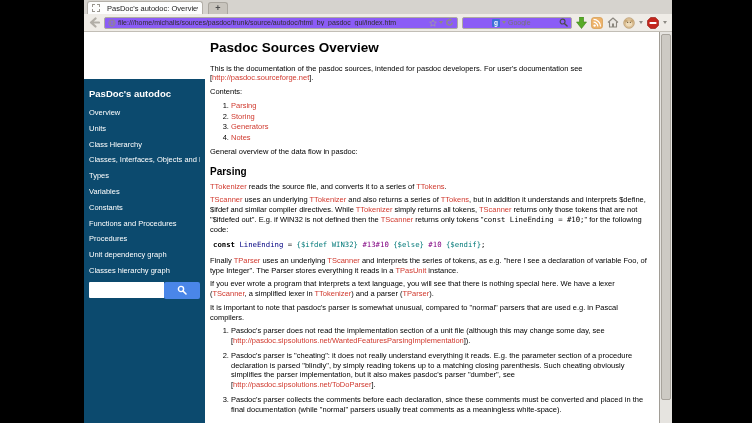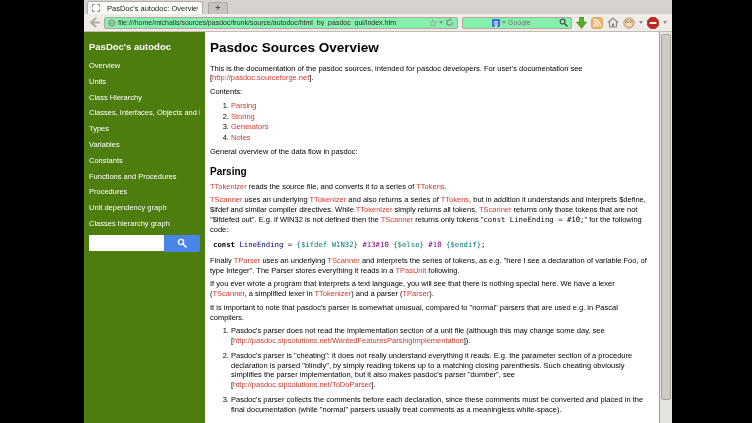--- a/index.html
+++ b/index.html
@@ -13,34 +13,34 @@
     display:flex;align-items:center;gap:7px;padding:0 4px;box-sizing:border-box;}
   .tab-favicon{width:6px;height:6px;border:1px dashed #9a968f;flex:0 0 auto;}
   .tab-title{font-size:7.5px;color:#1a1a1a;white-space:nowrap;overflow:hidden;}
   .newtab{position:absolute;left:124px;top:2px;width:20px;height:12px;background:#c8c4bd;
     border:1px solid #aaa69f;border-bottom:none;border-radius:3px 3px 0 0;
     font-size:9px;font-weight:bold;color:#4c4c4c;text-align:center;line-height:11px;box-sizing:border-box;}
   
   .toolbar{height:17px;flex:0 0 17px;background:#efece7;border-bottom:1px solid #c2beb6;
     display:flex;align-items:center;padding:0 5px;gap:4px;box-sizing:content-box;}
   .icon-btn{display:flex;align-items:center;justify-content:center;flex:0 0 auto;}
-  .field{background:#86efac;border:1px solid #aeaaa3;border-radius:2px;height:12px;
+  .field{background:#8b5cf6;border:1px solid #aeaaa3;border-radius:2px;height:12px;
     display:flex;align-items:center;padding:0 3px;gap:2px;box-sizing:border-box;}
   .urlbar{flex:1;}
   .searchbar{width:110px;padding-left:29px;}
   .field input{border:none;outline:none;flex:1;font-size:7px;color:#2e2e2e;padding:0;min-width:0;
     font-family:"Liberation Sans","DejaVu Sans",sans-serif;background:transparent;}
   .chev{width:0;height:0;border-left:2.5px solid transparent;border-right:2.5px solid transparent;
     border-top:3px solid #8d8a84;flex:0 0 auto;}
   .gfav{width:8px;height:8px;background:#3b6fd8;border-radius:1px;color:#fff;font-size:6.5px;
     font-weight:bold;text-align:center;line-height:8px;flex:0 0 auto;}
   .tool-icons{display:flex;align-items:center;gap:4px;flex:0 0 auto;}
   
   .content{flex:1;display:flex;min-height:0;}
-  .sidebar{width:121px;flex:0 0 121px;background:#4d7c0f;color:#fff;padding:7px 5px 0 5px;box-sizing:border-box;}
+  .sidebar{width:121px;flex:0 0 121px;background:#0c4a6e;color:#fff;padding:7px 5px 0 5px;box-sizing:border-box;margin-top:47px;}
   .side-title{font-size:9.5px;font-weight:bold;margin:2px 0 9px 0;}
   .side-item{font-size:7.5px;margin-bottom:6.8px;cursor:pointer;white-space:nowrap;overflow:hidden;}
   .side-search{display:flex;align-items:center;margin-top:3px;}
   .side-search input{flex:1;height:14px;border:none;outline:none;font-size:8px;min-width:0;
     background:#fff;border-radius:1px 0 0 1px;}
   .side-search-btn{width:36px;height:17px;background:#4a86e8;border-radius:2px;flex:0 0 36px;
     display:flex;align-items:center;justify-content:center;cursor:pointer;}
   .main{flex:1;background:#fff;padding:2px 8px 0 5px;overflow:hidden;min-width:0;
     font-size:7.5px;line-height:1.3;color:#000;}
   .main h1{font-size:13.5px;margin:5px 0 7px 0;font-weight:bold;}
@@ -208,21 +208,21 @@
             <li><span class="seg-link">Parsing</span></li>
             <li><span class="seg-link">Storing</span></li>
             <li><span class="seg-link">Generators</span></li>
             <li><span class="seg-link">Notes</span></li>
           </ol>
           <p><span>General overview of the data flow in pasdoc:</span></p>
           <h2>Parsing</h2>
           <p><span class="seg-link">TTokenizer</span><span> reads the source file, and converts it to a series of </span><span class="seg-link">TTokens</span><span>.</span></p>
           <p><span class="seg-link">TScanner</span><span> uses an underlying </span><span class="seg-link">TTokenizer</span><span> and also returns a series of </span><span class="seg-link">TTokens</span><span>, but in addition it understands and interprets $define, $ifdef and similar compiler directives. While </span><span class="seg-link">TTokenizer</span><span> simply returns all tokens, </span><span class="seg-link">TScanner</span><span> returns only those tokens that are not "$ifdefed out". E.g. if WIN32 is not defined then the </span><span class="seg-link">TScanner</span><span> returns only tokens "</span><span class="seg-mono">const LineEnding = #10;</span><span>" for the following code:</span></p>
           <pre><span class="seg-kw">const</span><span> </span><span class="seg-ident">LineEnding</span><span> = </span><span class="seg-dir">{$ifdef WIN32}</span><span> </span><span class="seg-num">#13#10</span><span> </span><span class="seg-dir">{$else}</span><span> </span><span class="seg-num">#10</span><span> </span><span class="seg-dir">{$endif}</span><span>;</span></pre>
-          <p><span>Finally </span><span class="seg-link">TParser</span><span> uses an underlying </span><span class="seg-link">TScanner</span><span> and interprets the series of tokens, as e.g. "here I see a declaration of variable Foo, of type Integer". The Parser stores everything it reads in a </span><span class="seg-link">TPasUnit</span><span> following.</span></p>
+          <p><span>Finally </span><span class="seg-link">TParser</span><span> uses an underlying </span><span class="seg-link">TScanner</span><span> and interprets the series of tokens, as e.g. "here I see a declaration of variable Foo, of type Integer". The Parser stores everything it reads in a </span><span class="seg-link">TPasUnit</span><span> instance.</span></p>
           <p><span>If you ever wrote a program that interprets a text language, you will see that there is nothing special here. We have a lexer (</span><span class="seg-link">TScanner</span><span>, a simplified lexer in </span><span class="seg-link">TTokenizer</span><span>) and a parser (</span><span class="seg-link">TParser</span><span>).</span></p>
           <p><span>It is important to note that pasdoc's parser is somewhat unusual, compared to "normal" parsers that are used e.g. in Pascal compilers.</span></p>
           <ol class="loose">
             <li><span>Pasdoc's parser does not read the implementation section of a unit file (although this may change some day, see [</span><span class="seg-link">http://pasdoc.sipsolutions.net/WantedFeaturesParsingImplementation</span><span>]).</span></li>
             <li><span>Pasdoc's parser is "cheating": it does not really understand everything it reads. E.g. the parameter section of a procedure declaration is parsed "blindly", by simply reading tokens up to a matching closing parenthesis. Such cheating obviously simplifies the parser implementation, but it also makes pasdoc's parser "dumber", see [</span><span class="seg-link">http://pasdoc.sipsolutions.net/ToDoParser</span><span>].</span></li>
             <li><span>Pasdoc's parser collects the comments before each declaration, since these comments must be converted and placed in the final documentation (while "normal" parsers usually treat comments as a meaningless white-space).</span></li>
           </ol>
           <h2>Storing</h2>
         </div>
     </div>

